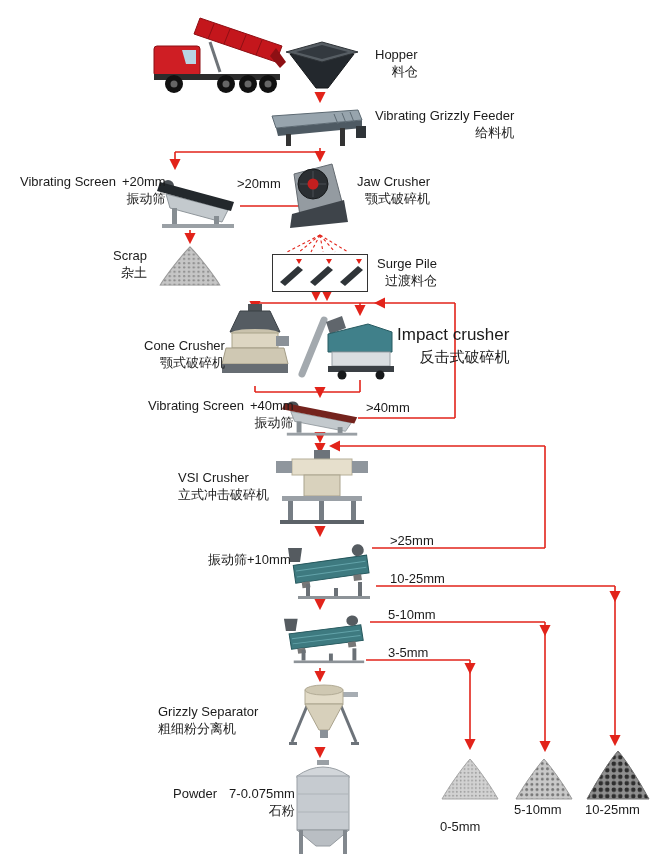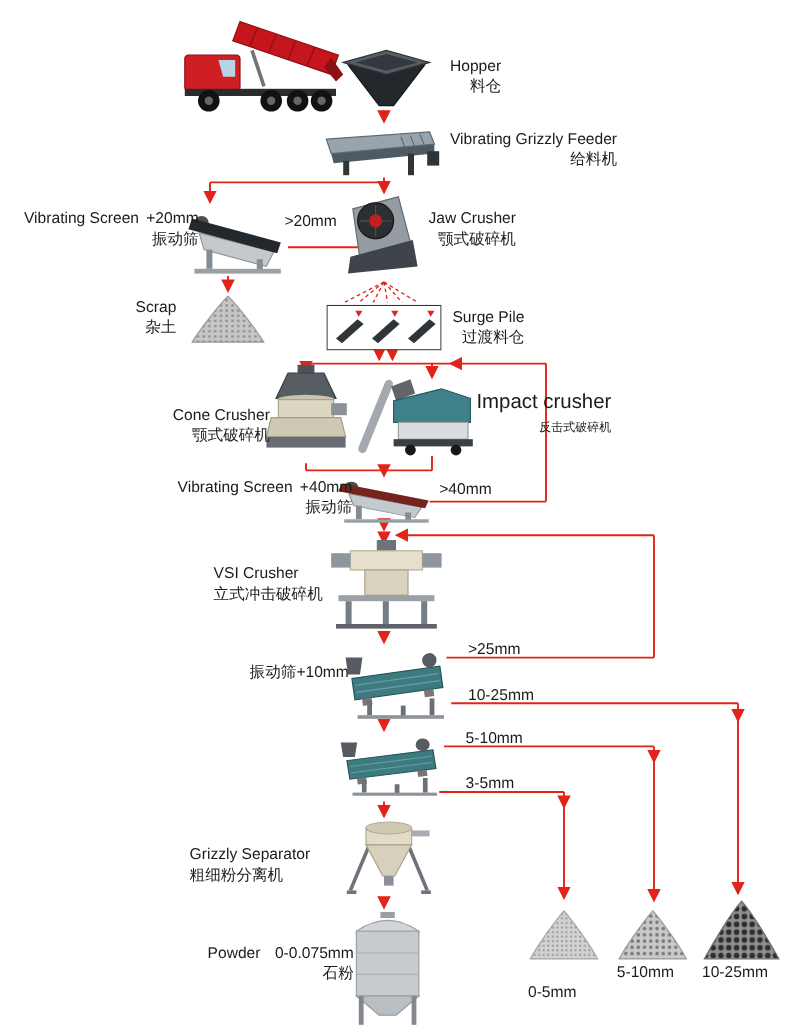--- a/index.html
+++ b/index.html
@@ -5,21 +5,21 @@
   :root{ --flow:#e2231a; --text:#1b1b1b; }
   html,body{margin:0;padding:0;background:#fff;}
   .stage{position:relative;width:654px;height:862px;background:#fff;overflow:hidden;
          font-family:"Liberation Sans",sans-serif;color:var(--text);}
   .machine{position:absolute;}
   .lbl{position:absolute;font-size:13px;line-height:17px;white-space:nowrap;color:var(--text);text-align:right;}
   .lbl .mesh{margin-left:6px;}
   .zh-indent{padding-left:36px;}
   .encol{display:inline-block;width:102px;}
   .lbl-lg{font-size:17px;line-height:22px;}
-  .lbl-lg .zh{font-size:10px;}
+  .lbl-lg .zh{font-size:15px;}
   .center{text-align:left;}
   #flow-lines{position:absolute;left:0;top:0;}
   #flow-lines path{fill:none;stroke:var(--flow);stroke-width:1.6;}
   #flow-lines path.dashed{stroke-width:1.1;stroke-dasharray:3 2.6;}
   #flow-lines marker path{fill:var(--flow);stroke:none;}
 </style>
 </head>
 <body>
 
 <div class="stage">
@@ -400,21 +400,21 @@
 
   <div class="lbl" style="left:388px;top:606px">5-10mm</div>
   <div class="lbl" style="left:388px;top:644px">3-5mm</div>
 
   <div class="lbl center" style="left:158px;top:703px;width:130px">
     <div>Grizzly Separator</div>
     <div>粗细粉分离机</div>
   </div>
 
   <div class="lbl" style="left:173px;top:785px">
-    <div><span>Powder</span><span style="margin-left:12px">0-0.075mm</span></div>
+    <div><span>Powder</span><span style="margin-left:12px">7-0.075mm</span></div>
     <div style="padding-left:32px">石粉</div>
   </div>
 
   <div class="lbl center" style="left:440px;top:818px;width:60px">0-5mm</div>
   <div class="lbl center" style="left:514px;top:801px;width:60px">5-10mm</div>
   <div class="lbl center" style="left:585px;top:801px;width:66px">10-25mm</div>
 
 </div>
 
 </body></html>

